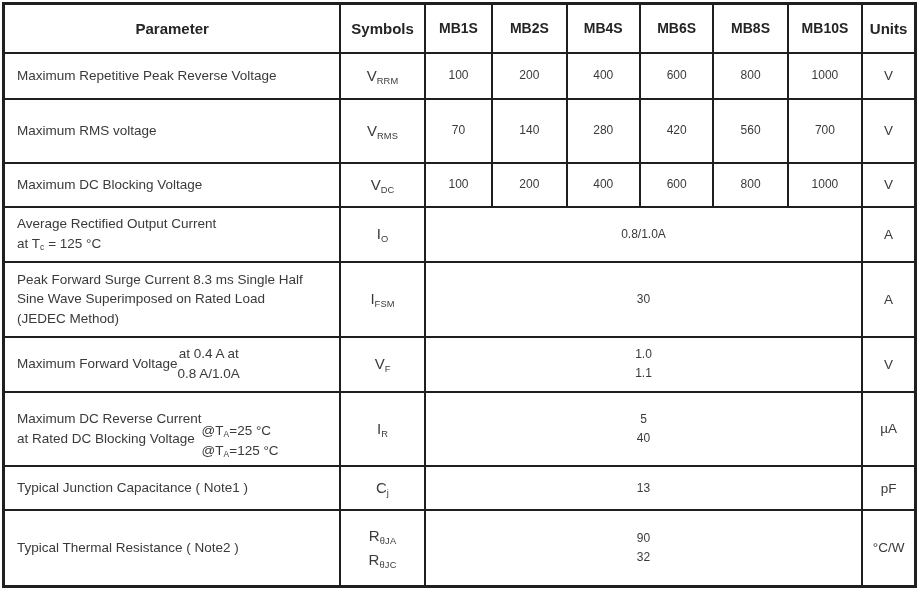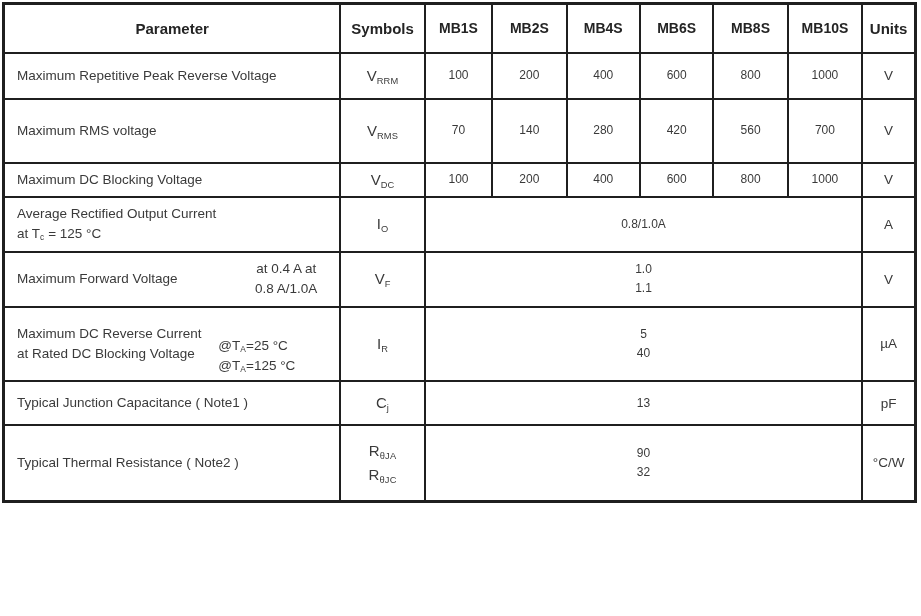--- a/index.html
+++ b/index.html
@@ -62,21 +62,21 @@
     padding: 2px;
   }
   .sub {
     font-size: 0.62em;
     vertical-align: -0.28em;
     letter-spacing: 0.02em;
   }
   .seg { white-space: pre-wrap; }
   .split {
     display: flex;
-    justify-content: space-between;
+    justify-content: flex-start;
     align-items: center;
   }
   .cond {
     font-size: 13.5px;
     line-height: 1.5;
   }
   .cond.center { text-align: center; margin-right: 14px; }
   .cond.leftish { text-align: left; margin-right: 36px; margin-top: 24px; }
 </style>
 </head>
@@ -126,21 +126,21 @@
     <td class="sym"><span class="seg">V</span><span class="sub">RMS</span></td>
     <td class="val">70</td>
     <td class="val">140</td>
     <td class="val">280</td>
     <td class="val">420</td>
     <td class="val">560</td>
     <td class="val">700</td>
     <td class="unit">V</td>
   </tr>
 
-  <tr style="height:34px">
+  <tr style="height:44px">
     <td class="param">Maximum DC Blocking Voltage</td>
     <td class="sym"><span class="seg">V</span><span class="sub">DC</span></td>
     <td class="val">100</td>
     <td class="val">200</td>
     <td class="val">400</td>
     <td class="val">600</td>
     <td class="val">800</td>
     <td class="val">1000</td>
     <td class="unit">V</td>
   </tr>
@@ -148,20 +148,30 @@
   <tr style="height:55px">
     <td class="param">
       <div>Average Rectified Output Current</div>
       <div><span class="seg">at T</span><span class="sub">c</span><span class="seg"> = 125 °C</span></div>
     </td>
     <td class="sym"><span class="seg">I</span><span class="sub">O</span></td>
     <td class="val" colspan="6">0.8/1.0A</td>
     <td class="unit">A</td>
   </tr>
 
+  <tr style="height:75px">
+    <td class="param">
+      <div>Peak Forward Surge Current 8.3 ms Single Half</div>
+      <div>Sine Wave Superimposed on Rated Load</div>
+      <div>(JEDEC Method)</div>
+    </td>
+    <td class="sym"><span class="seg">I</span><span class="sub">FSM</span></td>
+    <td class="val" colspan="6">30</td>
+    <td class="unit">A</td>
+  </tr>
 
   <tr style="height:55px">
     <td class="param">
       <div class="split">
         <div>Maximum  Forward Voltage</div>
         <div class="cond center">
           <div>at 0.4 A at</div>
           <div>0.8 A/1.0A</div>
         </div>
       </div>

